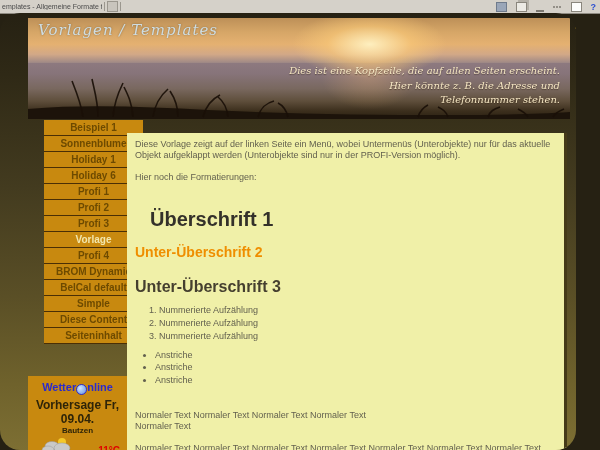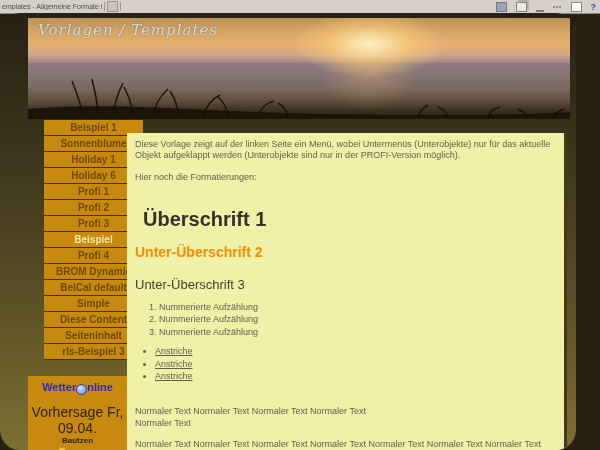--- a/index.html
+++ b/index.html
@@ -60,45 +60,45 @@
   .menu-item.active{color:#f2e7ae;}
 
   
   .weather{position:absolute;left:28px;top:363px;width:99px;height:74px;background:#c8890f;
            font-size:8px;color:#2e2408;}
   .w-logo{text-align:center;padding-top:5px;font-weight:bold;font-size:11px;color:#2a2acc;
           letter-spacing:0;cursor:pointer;}
   .w-logo .o{display:inline-block;width:9px;height:9px;border:1.5px solid #2a2acc;
              border-radius:50%;background:radial-gradient(circle at 35% 35%,#cfe4ff,#5f8fe0);
              vertical-align:-1px;line-height:9px;color:transparent;font-size:7px;}
-  .w-forecast{text-align:center;font-size:14px;font-weight:normal;margin-top:9px;}
+  .w-forecast{text-align:center;font-size:12px;font-weight:bold;margin-top:3px;}
   .w-city{text-align:center;font-size:8px;font-weight:bold;}
   .w-row{display:flex;align-items:flex-end;justify-content:space-between;padding:1px 7px 0 12px;}
   .w-temp{color:#e00000;font-weight:bold;font-size:10px;}
   .w-controls{display:flex;align-items:center;gap:4px;padding:3px 4px 0 6px;}
   .w-select{display:flex;align-items:center;width:52px;height:12px;background:#fff;
             border:1px solid #7a7a72;font-size:8px;color:#222;cursor:pointer;}
   .w-select .val{flex:1;padding-left:10px;}
   .w-select .arrow{width:11px;height:100%;background:#d5d1c9;border-left:1px solid #7a7a72;
                    font-size:6px;line-height:12px;text-align:center;color:#333;}
   .w-go{width:26px;height:13px;background:#d5d1c9;border:1px solid #8f8b82;
         border-top-color:#fff;border-left-color:#fff;font-size:8px;font-weight:bold;
         color:#c06a00;text-align:center;line-height:12px;cursor:pointer;}
 
   
   .content{position:absolute;left:127px;top:120px;width:440px;height:330px;
            background:#f0f0a8;border-right:3px solid #453a18;box-sizing:border-box;
            padding:6px 12px 0 8px;font-size:9px;line-height:1.25;color:#63614f;}
   .content p{margin:0 0 10px 0;}
   .content .formats-line{margin-bottom:24px;}
-  .content h1{font-size:20px;margin:6px 0 12px 8px;color:#34312a;font-weight:bold;}
+  .content h1{font-size:20px;margin:6px 0 12px 15px;color:#34312a;font-weight:bold;}
   .content h2{font-size:14px;margin:0 0 16px 0;color:#ef8e00;font-weight:bold;}
-  .content h3{font-size:13px;margin:0 0 8px 0;color:#453f2f;font-weight:normal;}
+  .content h3{font-size:16px;margin:0 0 8px 0;color:#453f2f;font-weight:bold;}
   .content ol{margin:0 0 8px 24px;padding:0;}
-  .content ul{margin:0 0 24px 20px;padding:0;text-decoration:underline;}
+  .content ul{margin:0 0 24px 20px;padding:0;}
   .content li{margin:0 0 2px 0;line-height:1.2;}
   .nl{display:block;}
 </style>
 </head>
 <body>
 
 <div class="screen">
 
   <div class="chrome">
     <div class="tab-title">emplates - Allgemeine Formate für Texte - ...</div>
@@ -141,38 +141,42 @@
           <path d="M230,44 C233,34 238,30 246,28"></path>
           <path d="M260,44 C258,36 254,32 250,30"></path>
           <path d="M390,44 C392,38 396,34 400,32"></path>
           <path d="M420,44 C418,38 414,36 410,34"></path>
           <path d="M460,44 C462,38 466,36 472,34"></path>
           <path d="M500,44 C498,40 494,38 490,36"></path>
           <path d="M525,44 C527,40 531,38 536,36"></path>
         </g>
       </svg>
       <div class="header-title">Vorlagen / Templates</div>
+      <div class="header-tagline">
+        <span>Dies ist eine Kopfzeile, die auf allen Seiten erscheint.</span>
+        <span>Hier könnte z. B. die Adresse und</span>
+        <span>Telefonnummer stehen.</span>
+      </div>
     </div>
 
     <div class="sidebar">
       <div class="menu-item">Beispiel 1</div>
       <div class="menu-item">Sonnenblume</div>
       <div class="menu-item">Holiday 1</div>
       <div class="menu-item">Holiday 6</div>
       <div class="menu-item">Profi 1</div>
       <div class="menu-item">Profi 2</div>
       <div class="menu-item">Profi 3</div>
-      <div class="menu-item active">Beispiel</div>
+      <div class="menu-item active">Vorlage</div>
       <div class="menu-item">Profi 4</div>
       <div class="menu-item">BROM Dynamic</div>
       <div class="menu-item">BelCal default</div>
       <div class="menu-item">Simple</div>
       <div class="menu-item">Diese Content</div>
       <div class="menu-item">Seiteninhalt</div>
-      <div class="menu-item">rls-Beispiel 3</div>
     </div>
 
     <div class="weather">
       <div class="w-logo">
         <span>Wetter</span><span class="o">O</span><span>nline</span>
       </div>
       <div class="w-forecast">Vorhersage Fr, 09.04.</div>
       <div class="w-city">Bautzen</div>
       <div class="w-row">
         <svg width="34" height="20" viewBox="0 0 34 20">

